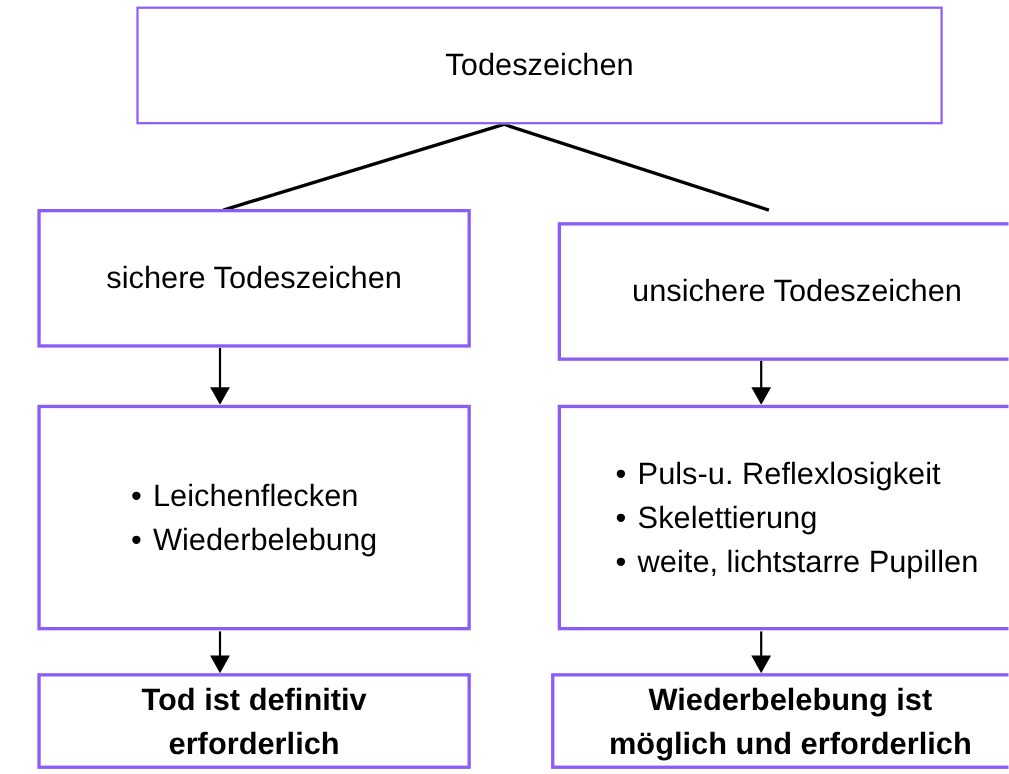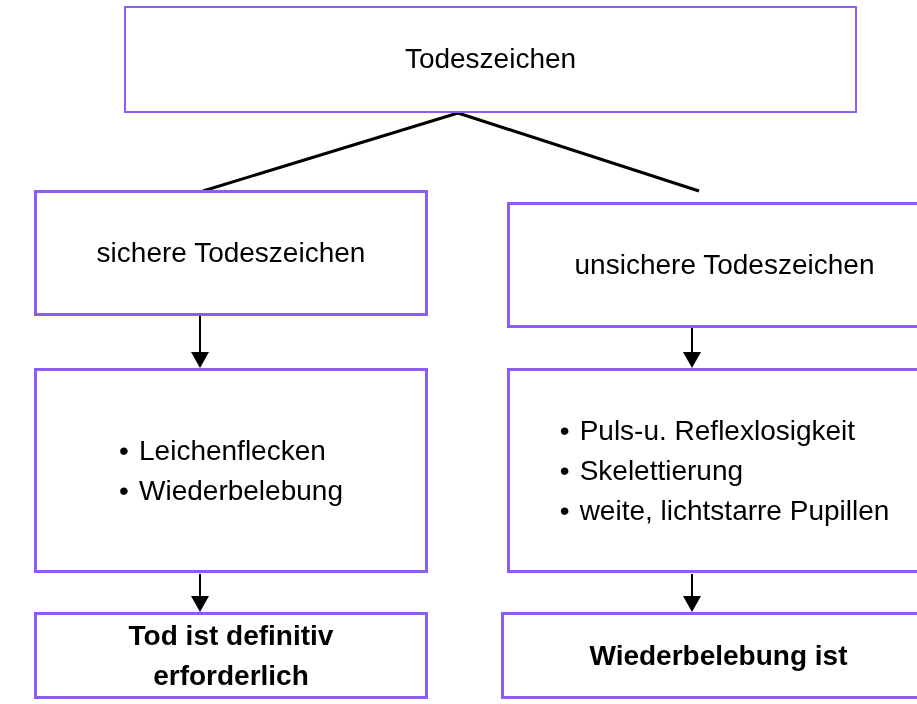--- a/index.html
+++ b/index.html
@@ -155,16 +155,17 @@
 
   <div class="box bottom-left">
     <div>
       <span class="outcome-line">Tod ist definitiv</span>
       <span class="outcome-line">erforderlich</span>
     </div>
   </div>
   <div class="box bottom-right">
     <div>
       <span class="outcome-line">Wiederbelebung ist</span>
+      <span class="outcome-line">möglich und erforderlich</span>
     </div>
   </div>
 
 </div>
 
 </body></html>

